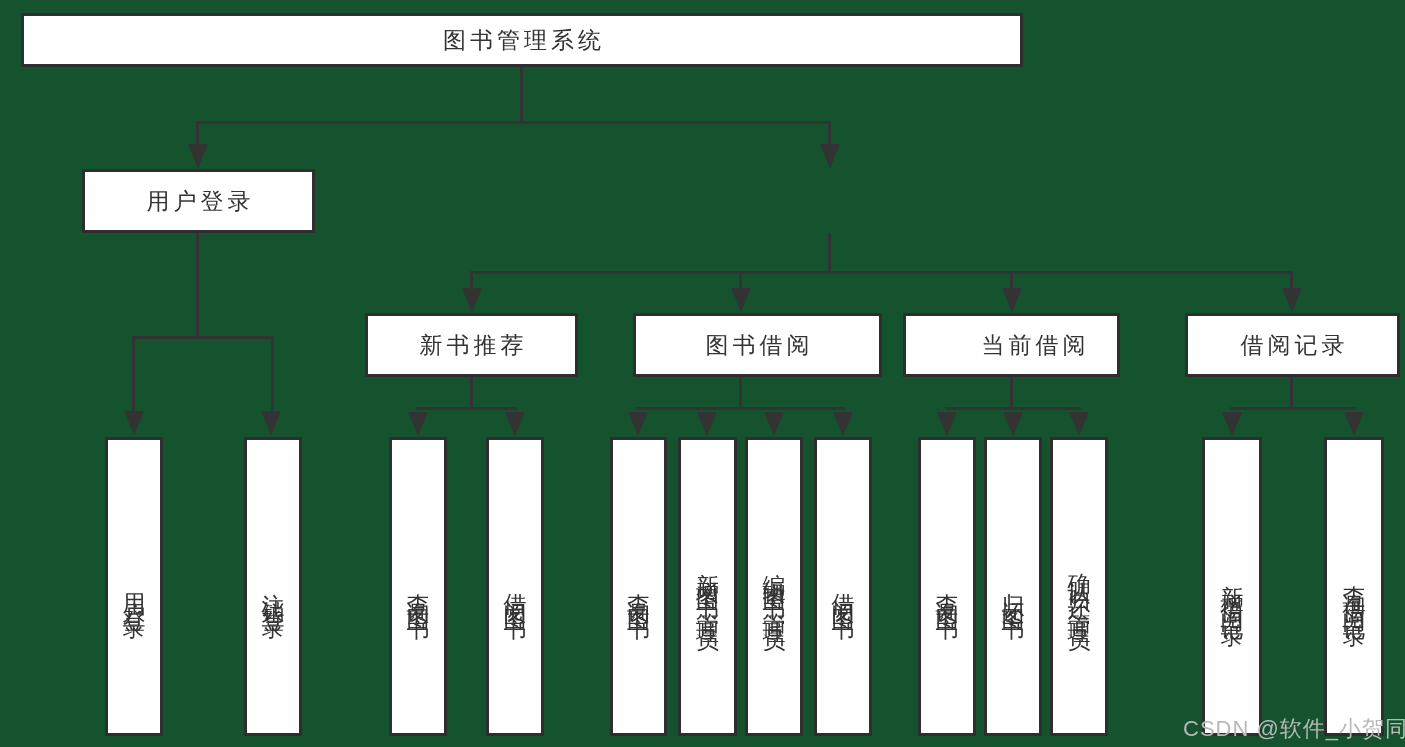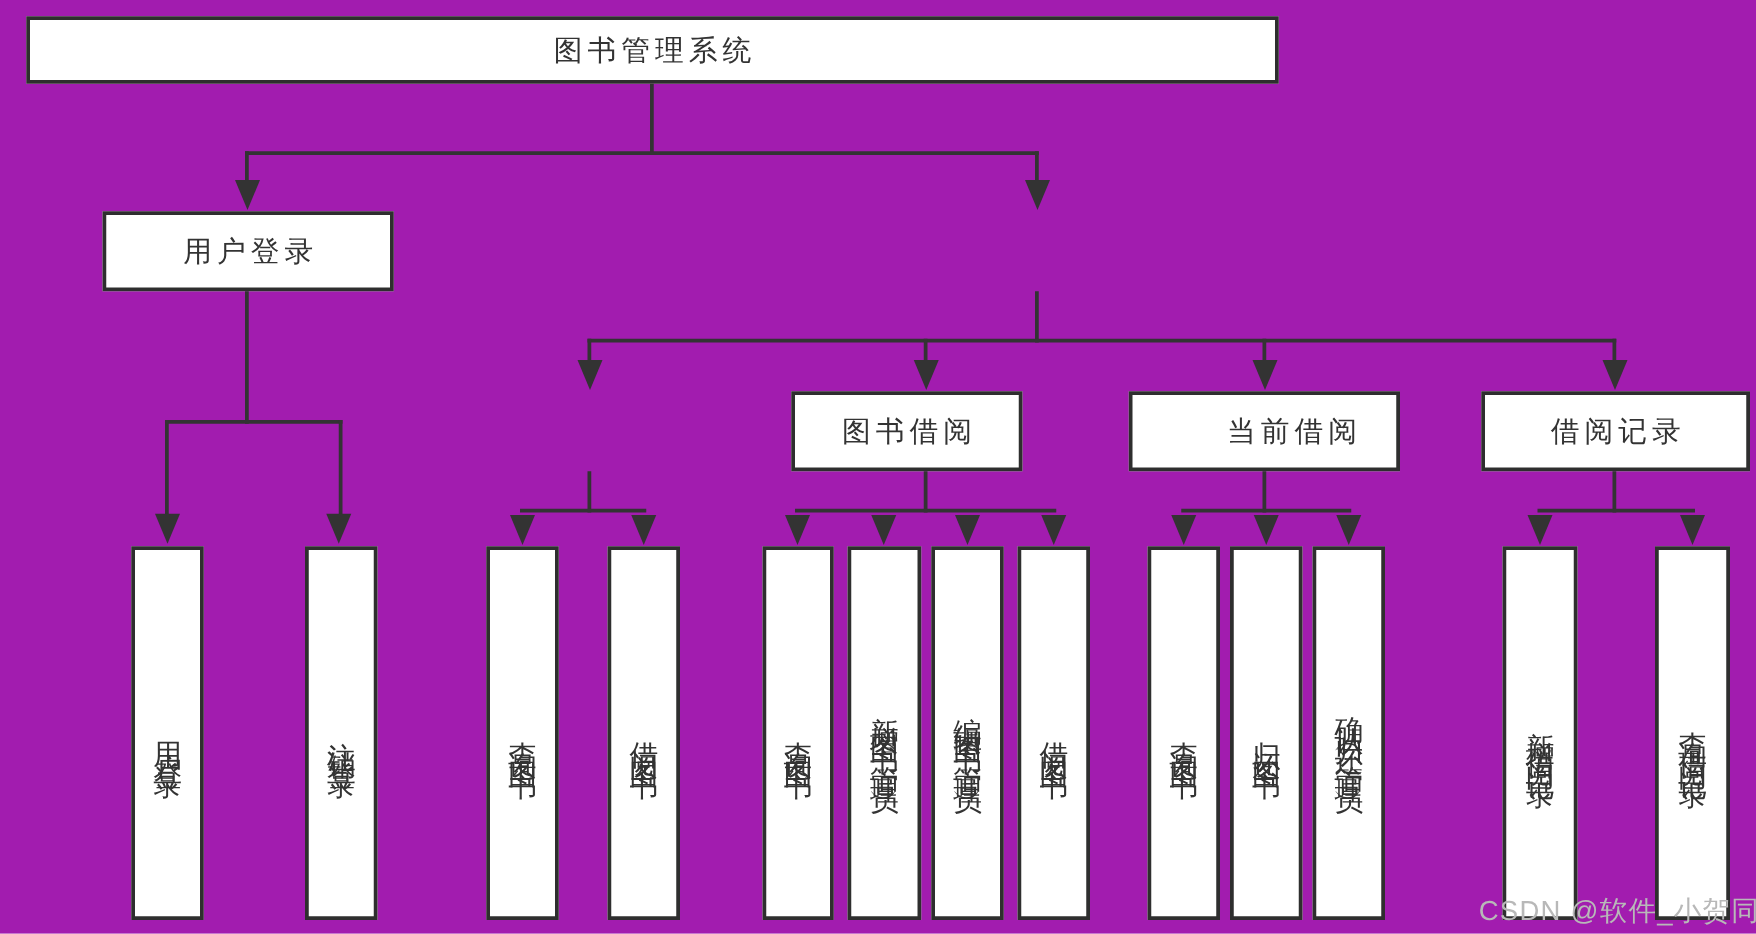--- a/index.html
+++ b/index.html
@@ -1,20 +1,20 @@
 <!DOCTYPE html>
 <html><head>
 <meta charset="utf-8">
 <style>
   html, body { margin: 0; padding: 0; background: #ffffff; }
   #canvas {
     position: relative;
     width: 1405px;
     height: 747px;
-    background: #a21caf;
+    background: #14532d;
     overflow: hidden;
     font-family: "Liberation Sans", "DejaVu Sans", sans-serif;
     color: #333333;
   }
   
   .node {
     position: absolute;
     box-sizing: border-box;
     border: 3px solid #2e2e2e;
     background: #ffffff;
@@ -79,21 +79,24 @@
 <div id="canvas">
 
   <div class="node" style="left:21px; top:13px; width:1002px; height:54px;">
     <span class="hlabel">图书管理系统</span>
   </div>
 
   <div class="node" style="left:82px; top:169px; width:233px; height:64px;">
     <span class="hlabel">用户登录</span>
   </div>
 
-  <div class="node" style="left:633px; top:313px; width:185px; height:64px;">
+  <div class="node" style="left:365px; top:313px; width:213px; height:64px;">
+    <span class="hlabel">新书推荐</span>
+  </div>
+  <div class="node" style="left:633px; top:313px; width:249px; height:64px;">
     <span class="hlabel">图书借阅</span>
   </div>
   <div class="node" style="left:903px; top:313px; width:217px; height:64px;padding-left:44px;">
     <span class="hlabel">当前借阅</span>
   </div>
   <div class="node" style="left:1185px; top:313px; width:215px; height:64px;">
     <span class="hlabel">借阅记录</span>
   </div>
 
   <div class="leaf" style="left:105px; top:437px; width:58px; height:299px;">

